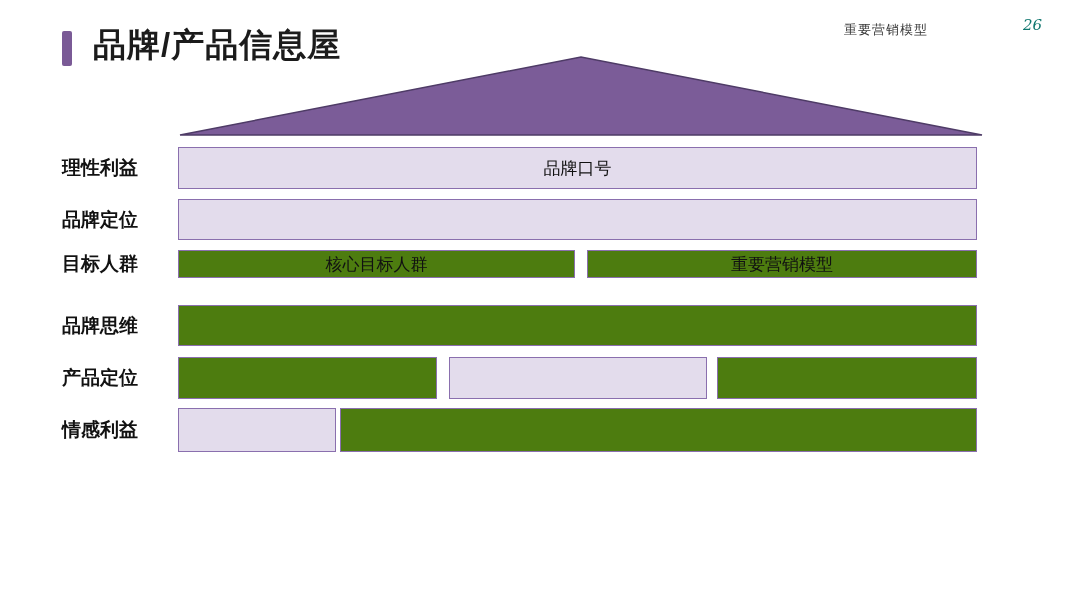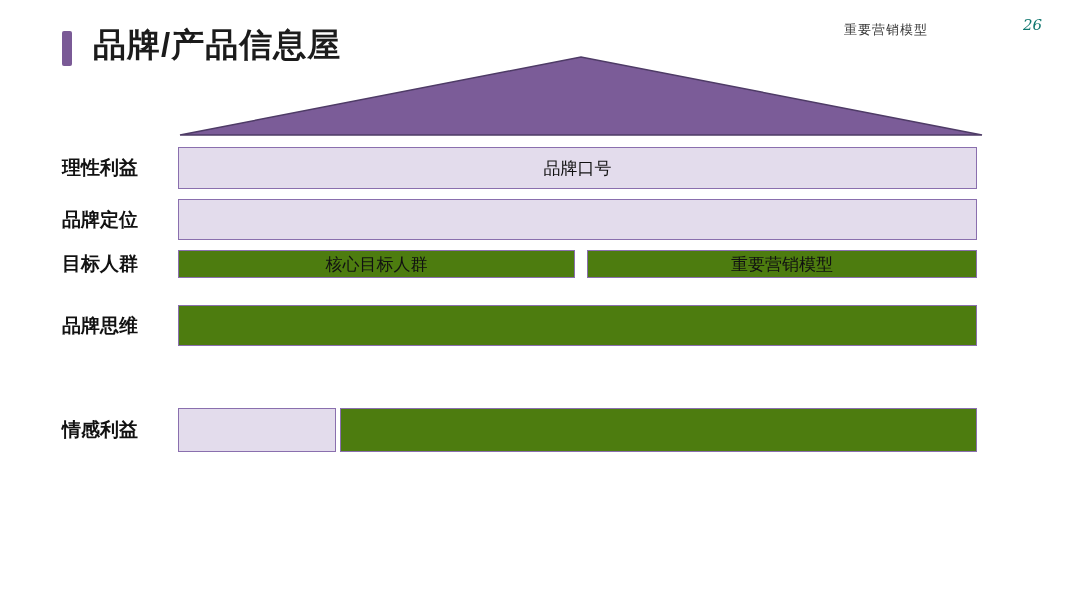--- a/index.html
+++ b/index.html
@@ -76,20 +76,26 @@
     <div class="row-label">目标人群</div>
     <div class="box top-text b-3a">核心目标人群</div>
     <div class="box top-text b-3b">重要营销模型</div>
   </div>
 
   <div class="row row-4">
     <div class="row-label">品牌思维</div>
     <div class="box b-full"></div>
   </div>
 
+  <div class="row row-5">
+    <div class="row-label">产品定位</div>
+    <div class="box b-5a"></div>
+    <div class="box lav b-5b"></div>
+    <div class="box b-5c"></div>
+  </div>
 
   <div class="row row-6">
     <div class="row-label">情感利益</div>
     <div class="box lav b-tag"></div>
     <div class="box b-wide"></div>
   </div>
 
 
 
 </div>

